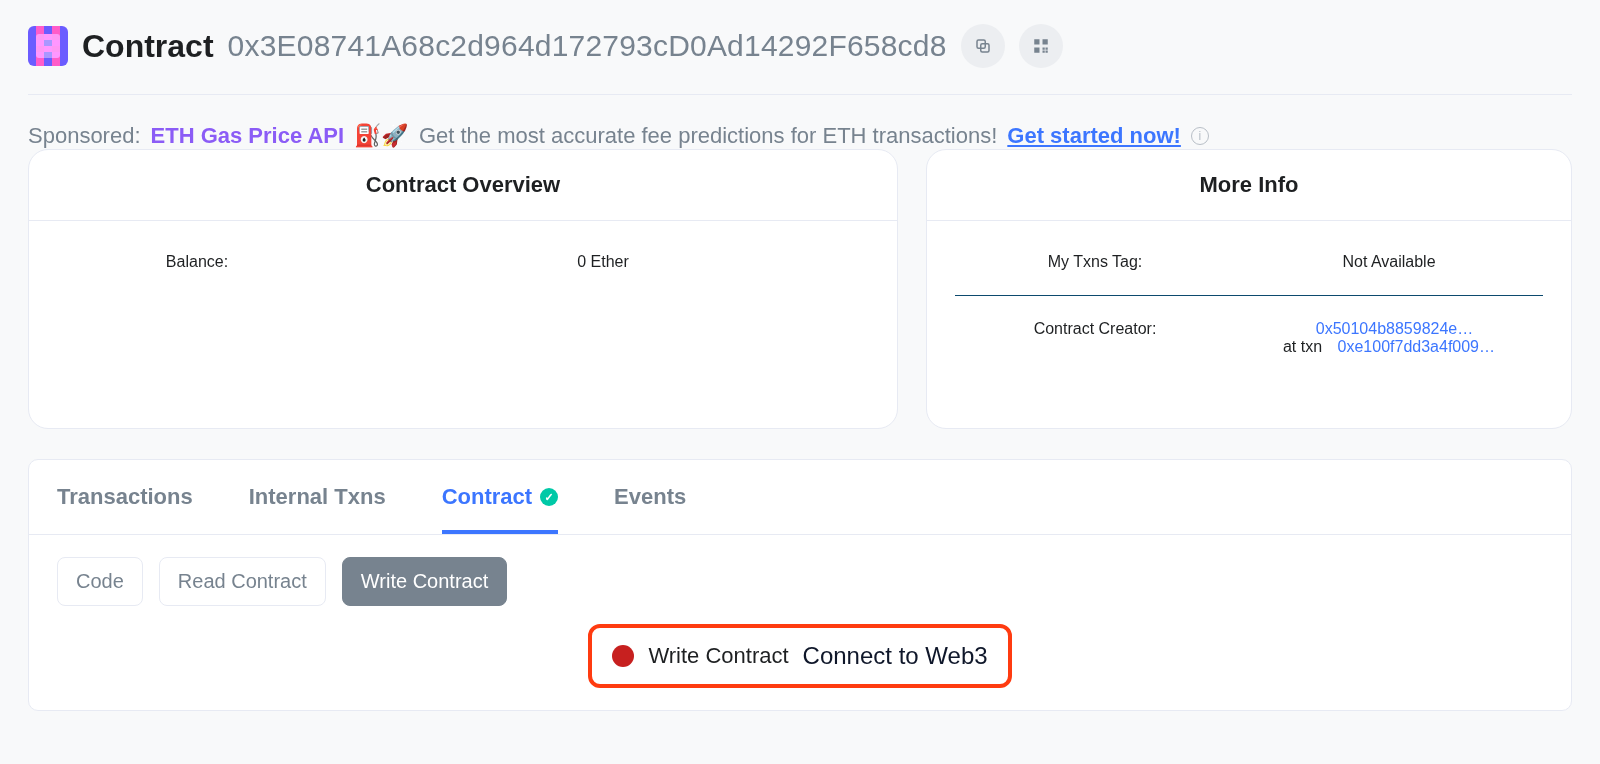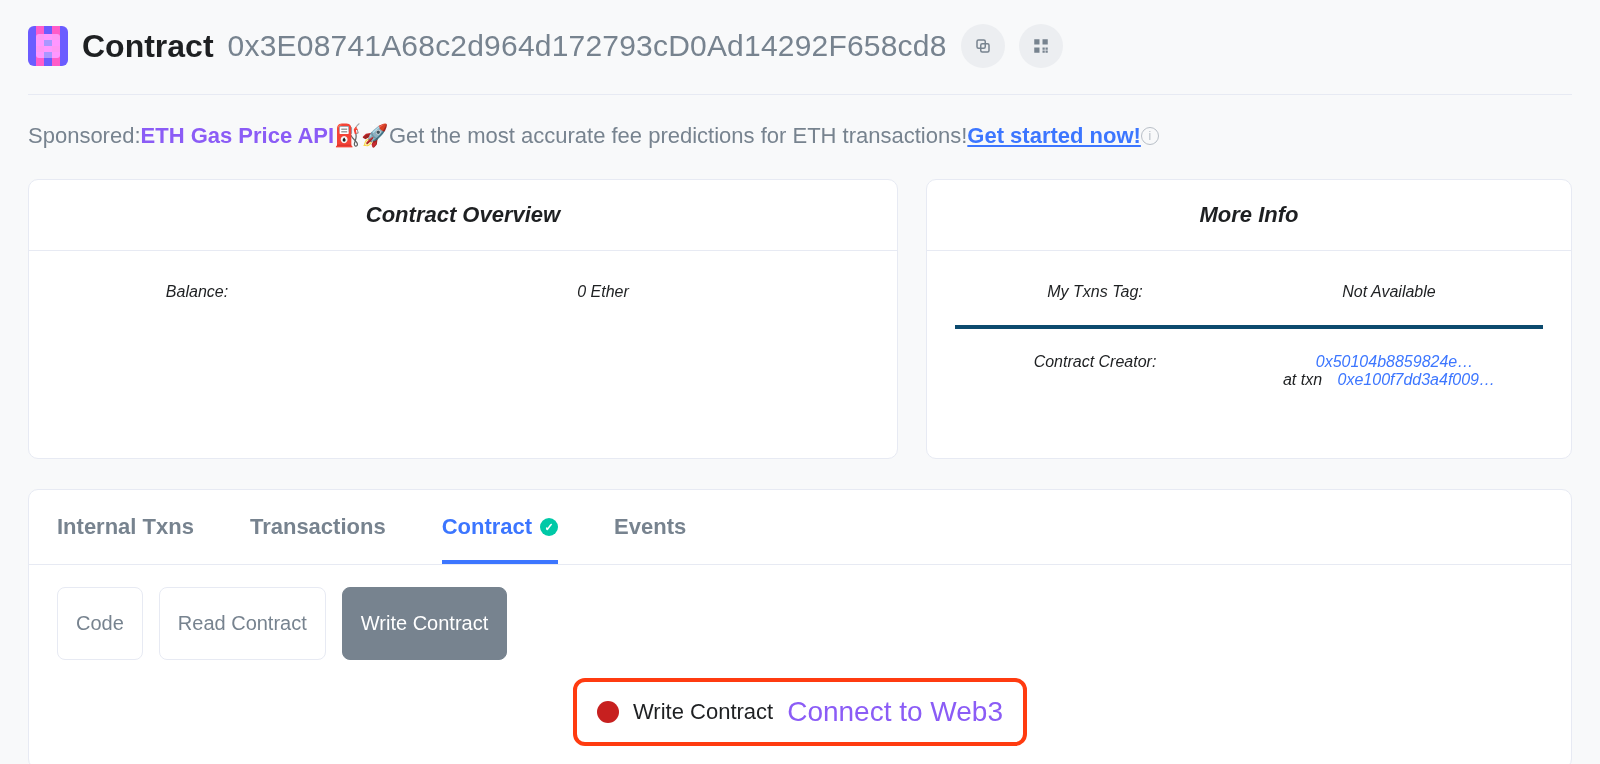--- a/index.html
+++ b/index.html
@@ -58,23 +58,23 @@
   }
   .icon-btn svg { width: 18px; height: 18px; }
   hr.rule {
     border: none;
     border-top: 1px solid #e7eaf3;
     margin: 0 0 28px 0;
   }
   .sponsor-row {
     display: flex;
     align-items: center;
+    gap: 10px;
     font-size: 22px;
     color: #77838f;
-    margin-bottom: 30px;
     flex-wrap: wrap;
   }
   .sponsor-row .label { color: #77838f; }
   .sponsor-row .brand { color: #8b5cf6; font-weight: 700; }
   .sponsor-row .emojis { font-size: 22px; }
   .sponsor-row .text { color: #77838f; }
   .sponsor-row a.cta {
     color: #3c76ff;
     text-decoration: underline;
     font-weight: 700;
@@ -90,41 +90,40 @@
     color: #b8bfc7;
   }
   .cards-row {
     display: flex;
     gap: 28px;
     margin-bottom: 30px;
   }
   .card {
     background: #fff;
     border: 1px solid #e7eaf3;
-    border-radius: 10px;
+    border-radius: 20px;
     flex: 1;
     min-height: 280px;
-    font-style: italic;
   }
   .card-header {
     padding: 22px 28px;
     font-size: 22px;
     font-weight: 700;
     border-bottom: 1px solid #e7eaf3;
     color: #1e2022;
   }
   .card-body { padding: 22px 28px; }
   .kv-row {
     display: flex;
     align-items: flex-start;
     font-size: 16px;
     color: #1e2022;
     padding: 10px 0;
   }
-  .kv-row + .kv-row { border-top: 4px solid #0c4a6e; padding-top: 24px; margin-top: 14px; }
+  .kv-row + .kv-row { border-top: 1px solid #0c4a6e; padding-top: 24px; margin-top: 14px; }
   .kv-row .k { width: 280px; color: #1e2022; }
   .kv-row .v { flex: 1; }
   .link { color: #3c76ff; text-decoration: none; margin-left: 11px; }
   .tabs-card {
     background: #fff;
     border: 1px solid #e7eaf3;
     border-radius: 10px;
     overflow: hidden;
   }
   .tabs {
@@ -159,21 +158,21 @@
     font-size: 11px;
     font-weight: 900;
   }
   .subtabs {
     display: flex;
     gap: 16px;
     padding: 22px 28px 18px 28px;
   }
   .subtab {
     font-size: 20px;
-    padding: 24px 18px;
+    padding: 12px 18px;
     border-radius: 8px;
     border: 1px solid #e7eaf3;
     background: #fff;
     color: #77838f;
     cursor: pointer;
     font-weight: 500;
   }
   .subtab.active {
     background: #77838f;
     color: #fff;
@@ -188,21 +187,21 @@
     align-items: center;
     gap: 14px;
   }
   .status-dot {
     width: 22px; height: 22px;
     border-radius: 50%;
     background: #c7201f;
     display: inline-block;
   }
   .write-label { font-size: 22px; color: #1e2022; }
-  .connect-link { font-size: 28px; color: #8b5cf6; text-decoration: none; }
+  .connect-link { font-size: 24px; color: #0f172a; text-decoration: none; }
 </style>
 </head>
 <body>
 
 <div class="page">
 
   <div class="header-row">
     <div class="identicon"></div>
     <span class="title">Contract</span>
     <span class="address">0x3E08741A68c2d964d172793cD0Ad14292F658cd8</span>
@@ -263,22 +262,22 @@
           </div>
         </div>
       </div>
     </div>
 
   </div>
 
   <div class="tabs-card">
 
     <div class="tabs">
+      <div class="tab">Transactions</div>
       <div class="tab">Internal Txns</div>
-      <div class="tab">Transactions</div>
       <div class="tab active">
         <span>Contract</span>
         <span class="verified-badge">✓</span>
       </div>
       <div class="tab">Events</div>
     </div>
 
     <div class="subtabs">
       <div class="subtab">Code</div>
       <div class="subtab">Read Contract</div>

